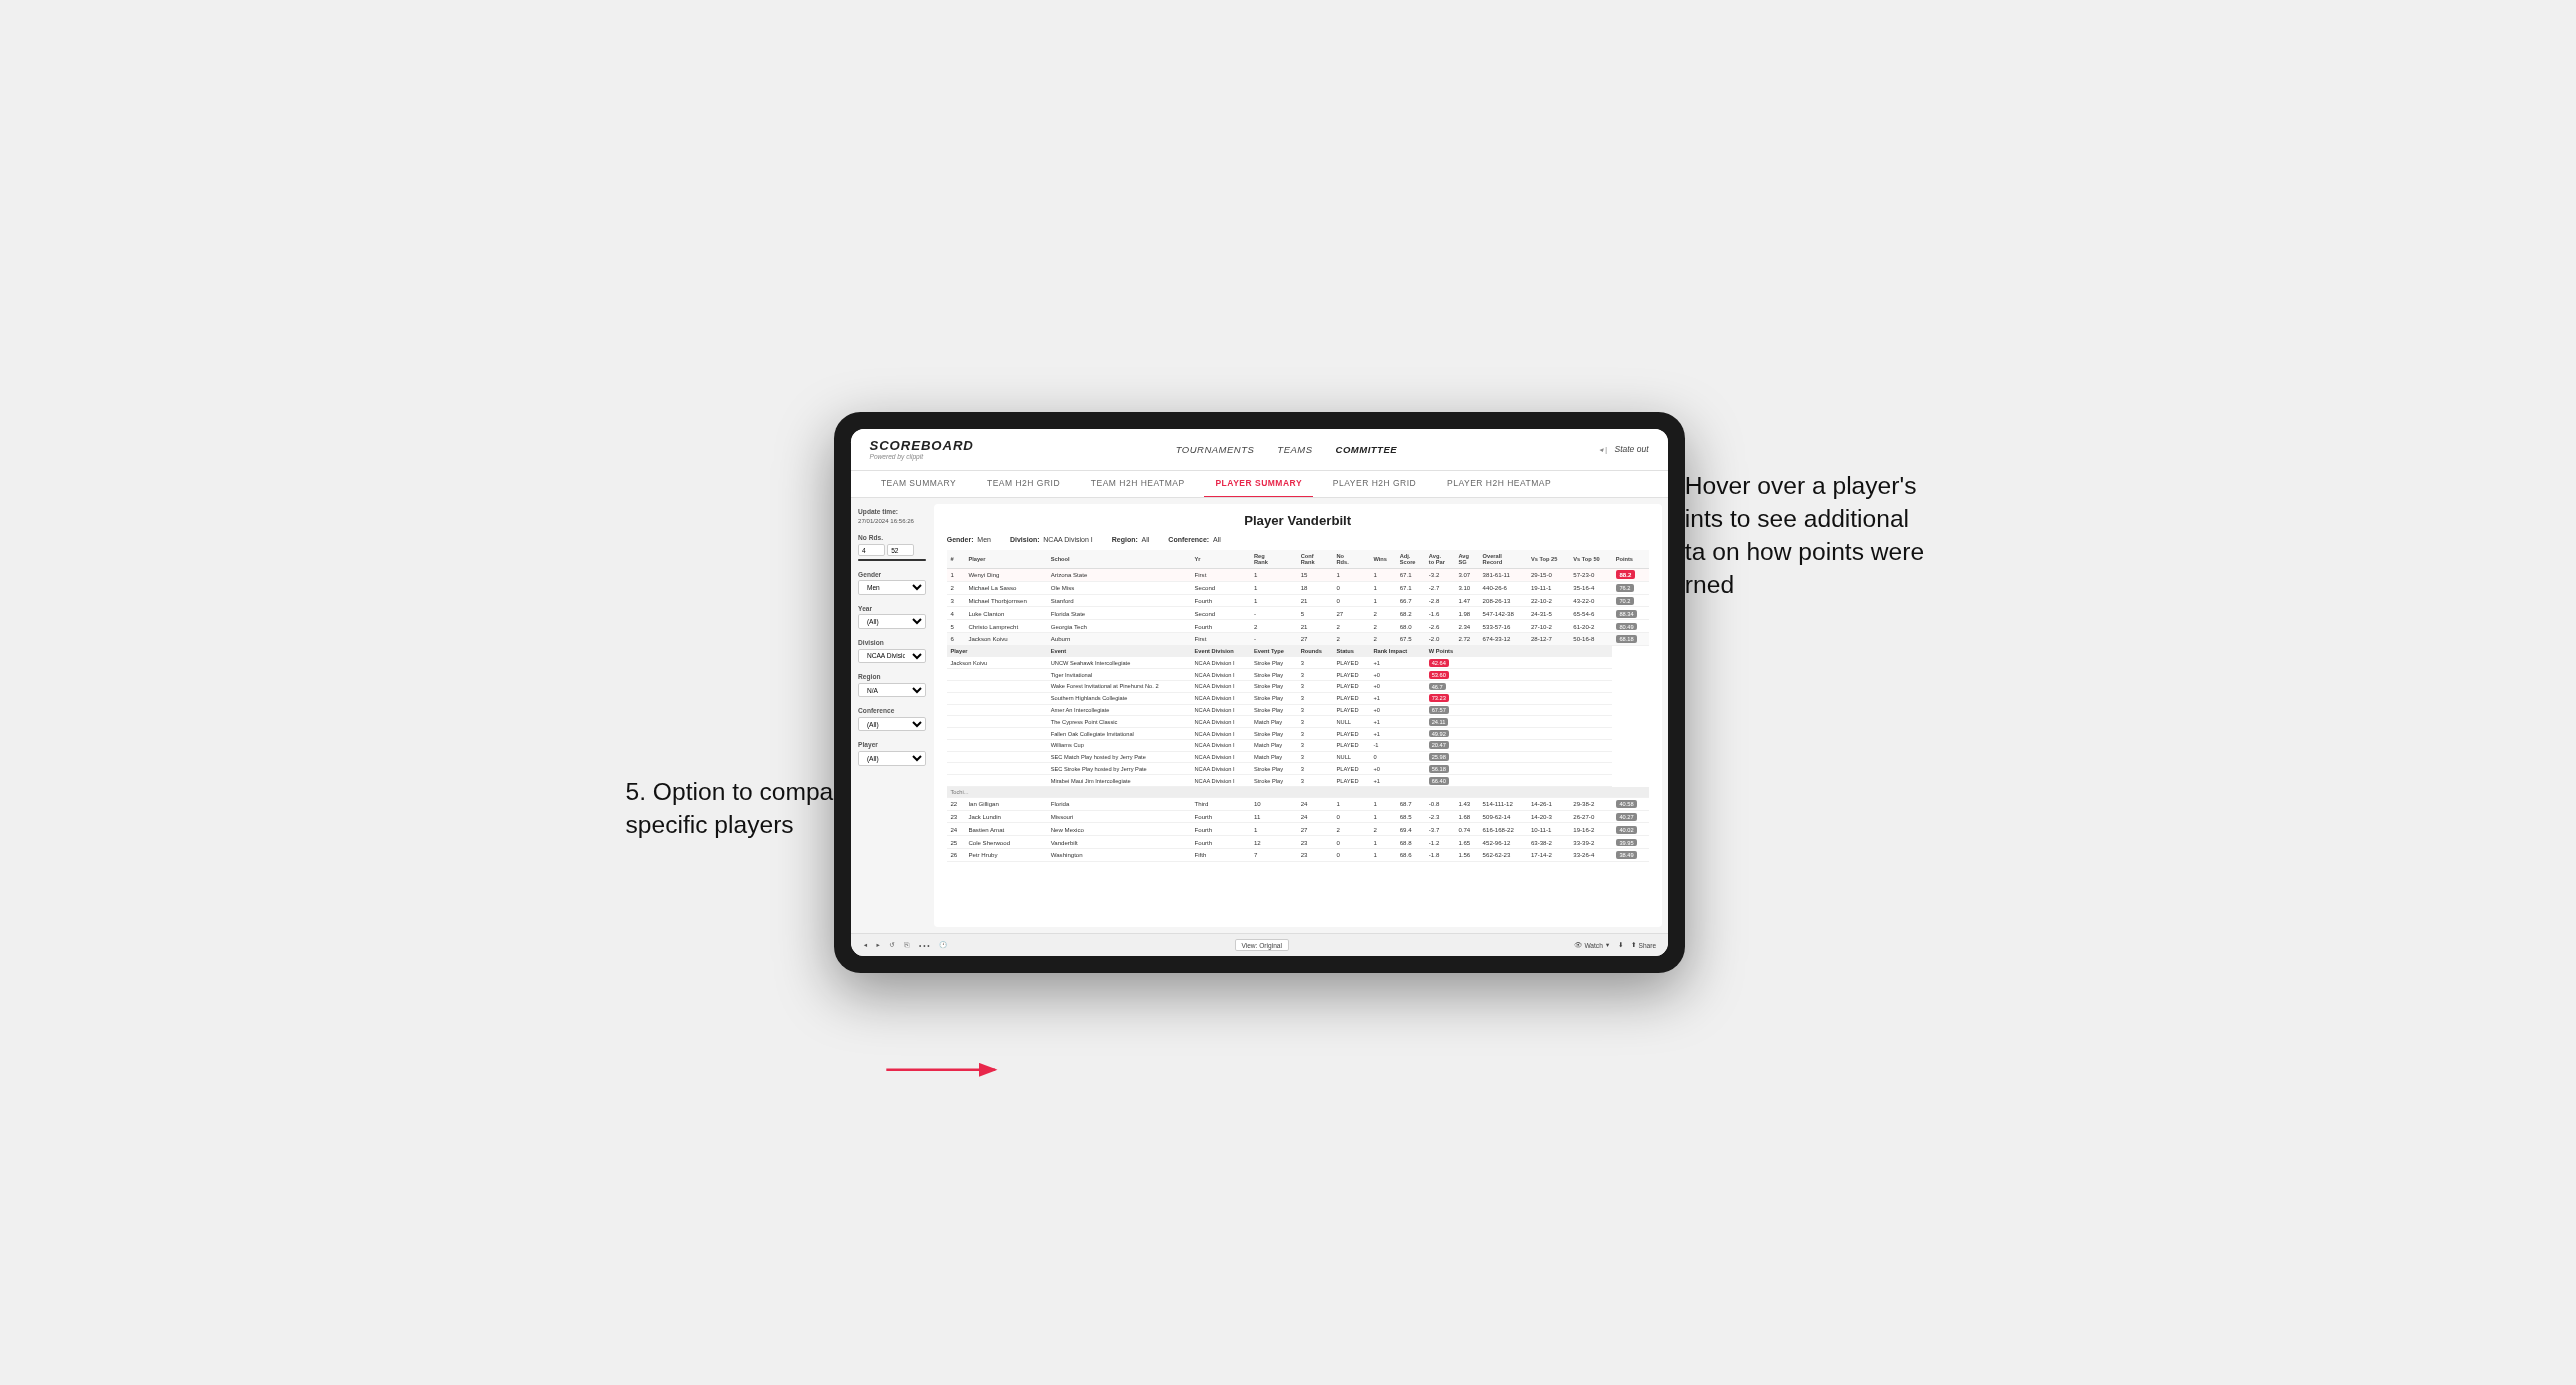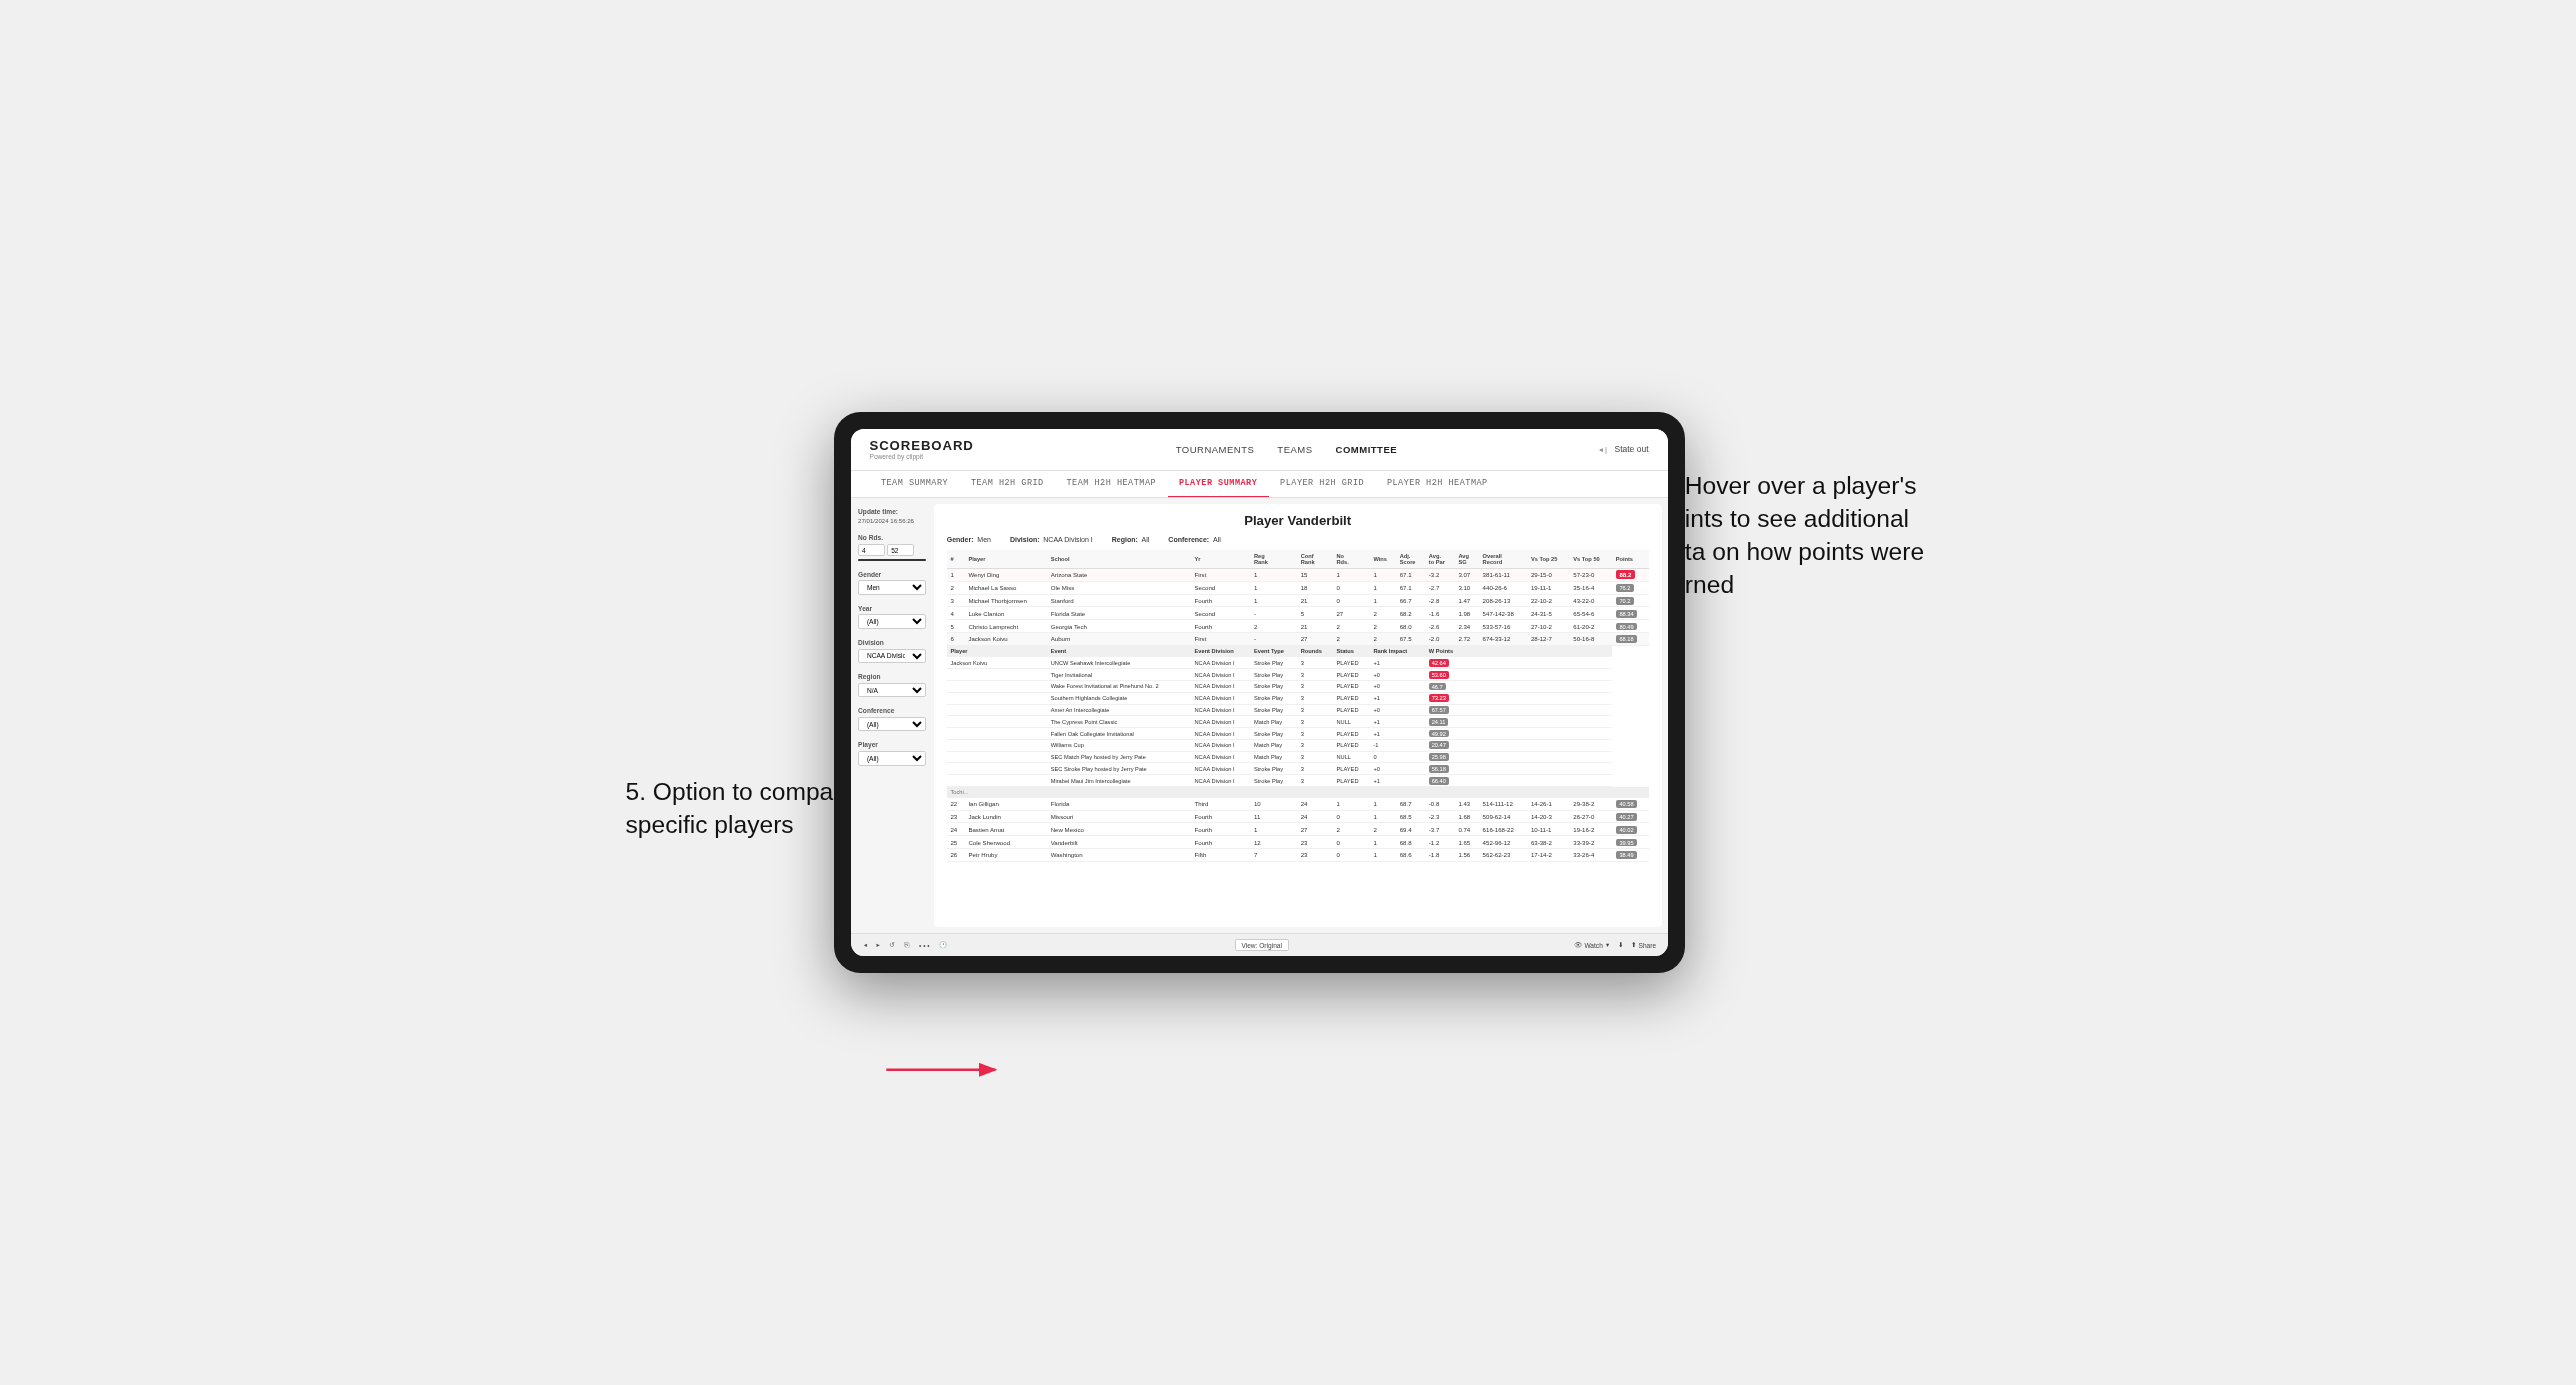--- a/index.html
+++ b/index.html
@@ -59,20 +59,21 @@
     }
 
     
     .top-nav {
       background: #fff;
       border-bottom: 0.9px solid #e0e0e0;
       padding: 9.5px 19px;
       display: flex;
       align-items: center;
       justify-content: space-between;
+      font-style: italic;
     }
 
     .brand {
       display: flex;
       flex-direction: column;
     }
 
     .brand-name {
       font-size: 13.2px;
       font-weight: 900;
@@ -113,22 +114,21 @@
       align-items: center;
       gap: 7.6px;
     }
 
     
     .sub-nav {
       background: #fff;
       border-bottom: 0.9px solid #e0e0e0;
       padding: 0 19px;
       display: flex;
-      gap: 0;
-      font-family: Liberation Mono, monospace;
+      gap: 8px;
     }
 
     .sub-nav-item {
       font-size: 8.5px;
       font-weight: 500;
       color: #666;
       text-transform: uppercase;
       letter-spacing: 0.5px;
       padding: 7.6px 11.4px;
       cursor: pointer;

